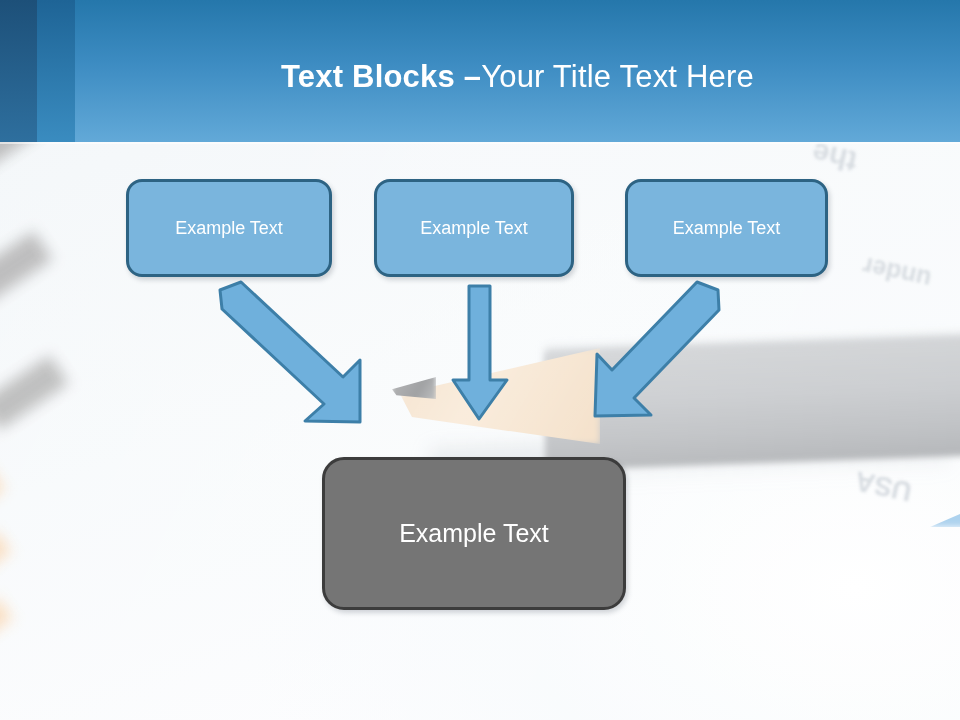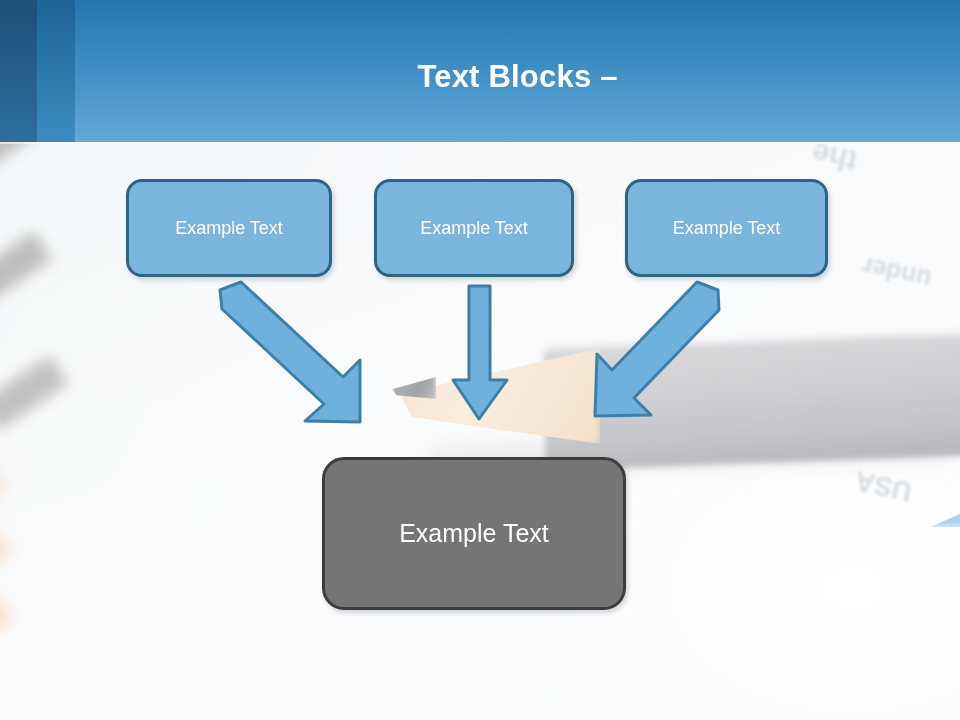--- a/index.html
+++ b/index.html
@@ -232,20 +232,21 @@
 
     <div class="photo-veil"></div>
   </div>
 
   <div id="header">
     <div class="band band-1"></div>
     <div class="band band-2"></div>
     <div class="band band-3"></div>
     <div id="title">
       <span class="bold">Text Blocks –</span>
+        <span class="light"> Your Title Text Here</span>
     </div>
   </div>
   <div class="header-underline"></div>
 
   <svg id="arrow-left-svg" class="arrow-svg" width="160" height="140" viewBox="0 0 160 140">
     <polygon points="5,8 26,0 128,95 145,78 145,140 90,139 109,122 7,27" fill="#6fb0dc" stroke="#3d7fa8" stroke-width="3" stroke-linejoin="round"></polygon>
   </svg>
 
   <svg id="arrow-mid-svg" class="arrow-svg" width="56" height="140" viewBox="0 0 56 140">
     <polygon points="17,4 38,4 38,98 55,98 27,137 1,98 17,98" fill="#6fb0dc" stroke="#3d7fa8" stroke-width="3" stroke-linejoin="round"></polygon>

